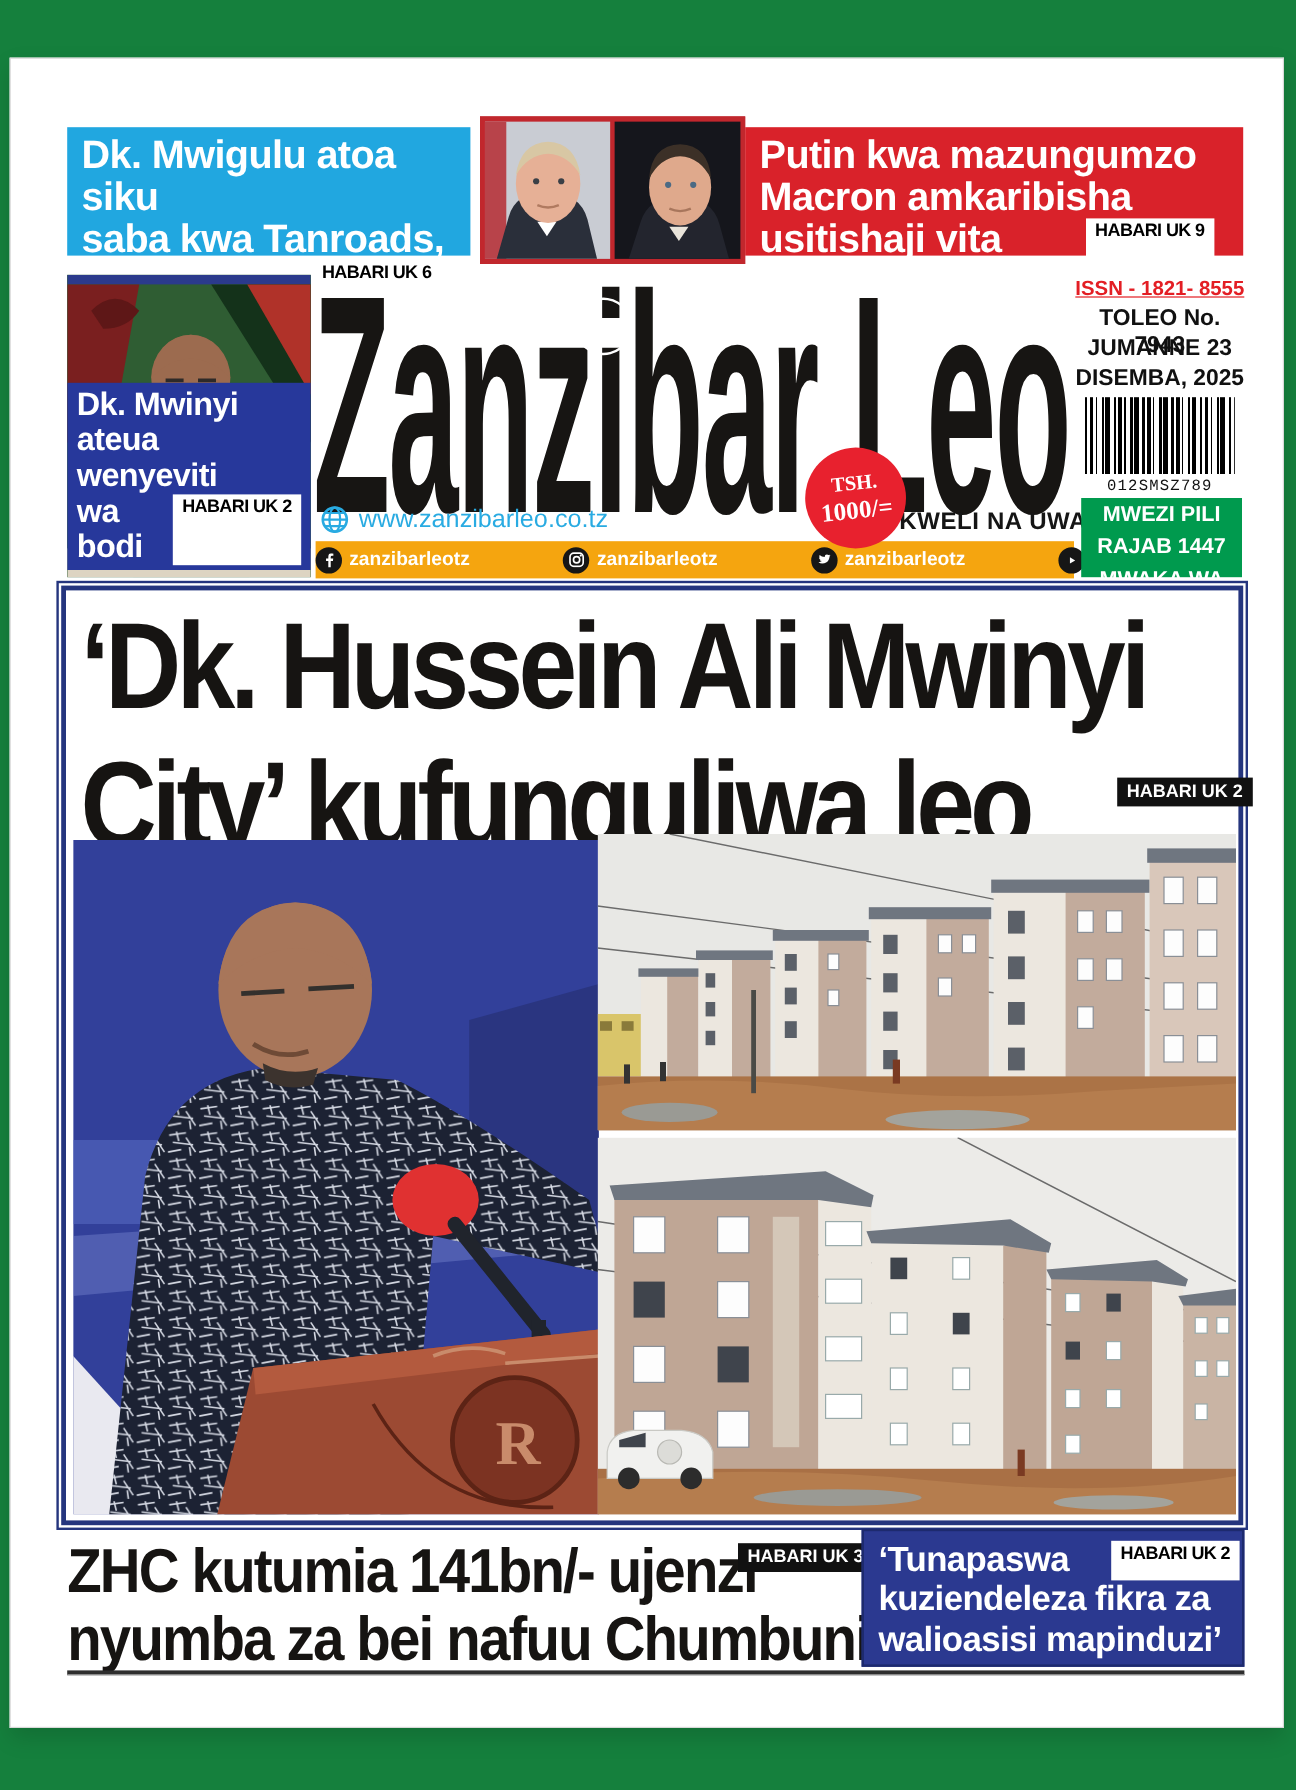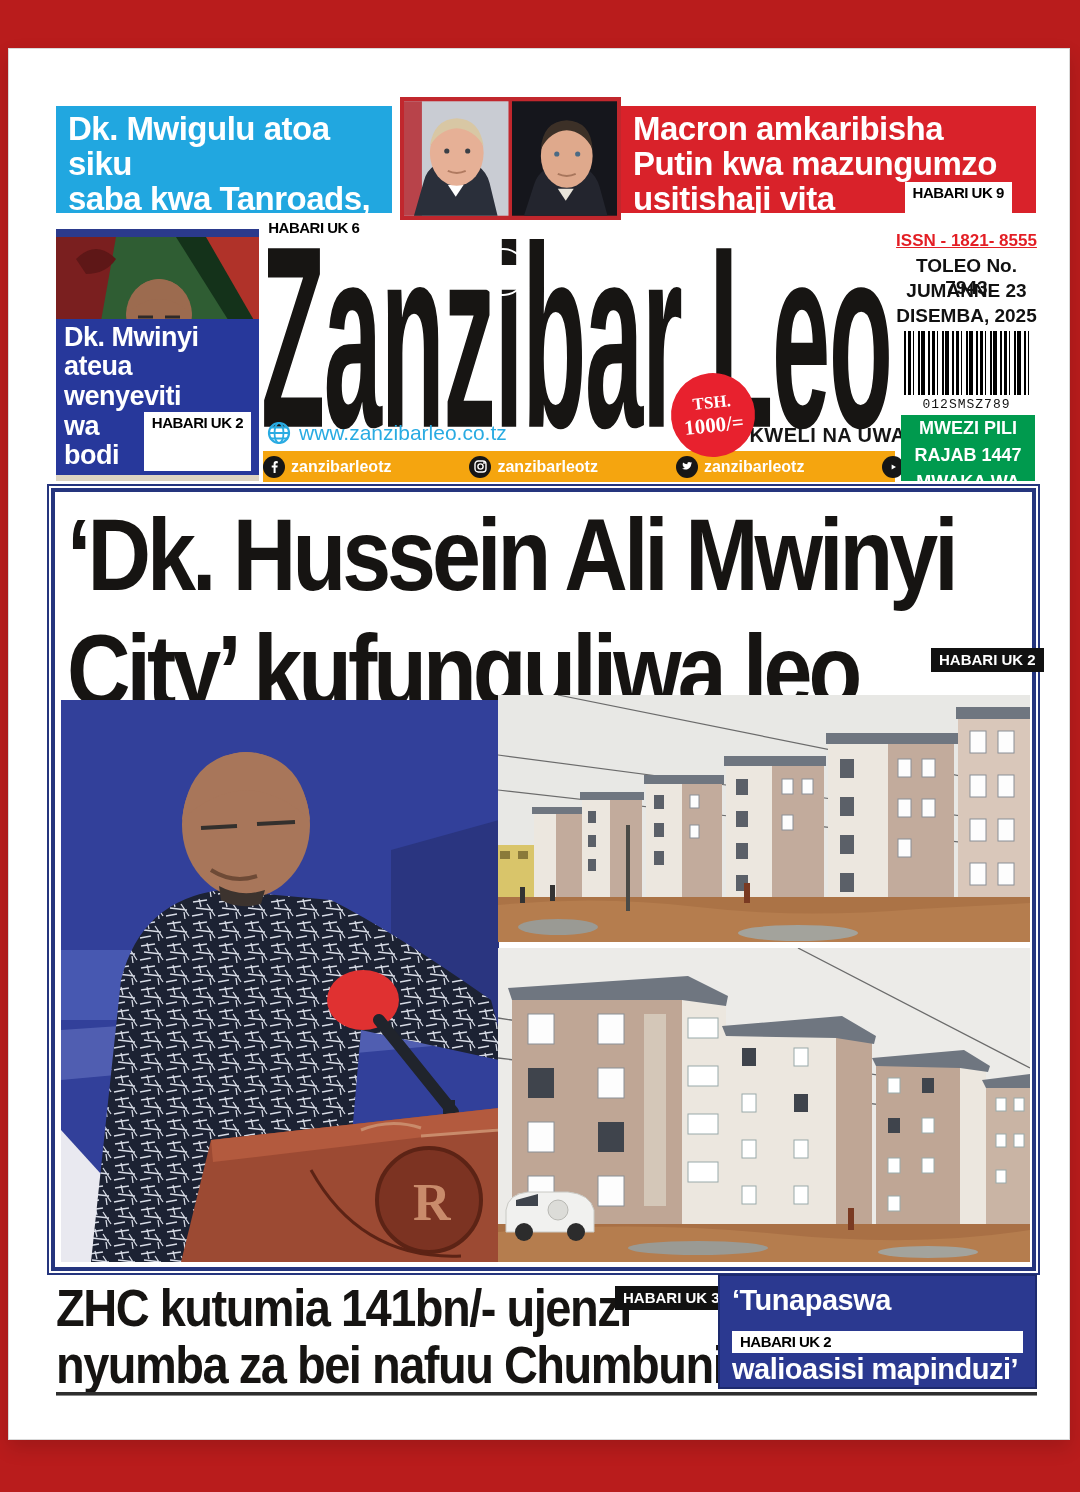--- a/index.html
+++ b/index.html
@@ -1,17 +1,17 @@
 <!DOCTYPE html>
 <html><head>
 <meta charset="utf-8">
 <style>
   * { margin:0; padding:0; box-sizing:border-box; }
   html,body { width:1080px; height:1492px; background:#f6f6f6; font-family:"Liberation Sans","DejaVu Sans",sans-serif; }
-  .canvas { position:relative; width:1080px; height:1492px; overflow:hidden; background:#b91c1c; }
+  .canvas { position:relative; width:1080px; height:1492px; overflow:hidden; background:#15803d; }
   .sheet { position:absolute; left:8px; top:48px; width:1062px; height:1392px; background:#ffffff;
            border:1px solid #d9d9d9; box-shadow:0 8px 18px rgba(0,0,0,.14); }
   .abs { position:absolute; }
 
   
   .teaser { color:#fff; font-weight:bold; padding:6px 12px; line-height:1.06; letter-spacing:-.5px; }
   .teaser-blue { background:#21a7e0; font-size:33px; }
   .teaser-red  { background:#d9222a; font-size:33px; }
   .badge { display:inline-block; background:#fff; color:#000; font-size:15px; font-weight:bold;
            padding:2px 8px; line-height:1.2; vertical-align:middle; white-space:nowrap; }
@@ -109,22 +109,22 @@
         <path d="M46 88 L54 100 L62 88 Z" fill="#e9e4da"></path>
         <ellipse cx="55" cy="55" rx="26" ry="32" fill="#dfa98c"></ellipse>
         <path d="M29 48 Q31 20 55 19 Q79 20 81 48 Q72 30 55 29 Q38 30 29 48Z" fill="#3c3027"></path>
         <circle cx="45" cy="53" r="2.6" fill="#4b6a84"></circle>
           <circle cx="66" cy="53" r="2.6" fill="#4b6a84"></circle>
         <path d="M46 73 Q55 77 64 73" stroke="#a8765c" stroke-width="2" fill="none"></path>
       </svg>
     </div>
 
     <div class="abs teaser teaser-red" style="left:612px; top:57px; width:415px; height:107px;">
+      <span class="tease-line">Putin kwa mazungumzo</span>
       <span class="tease-line">Macron amkaribisha</span>
-      <span class="tease-line">Putin kwa mazungumzo</span>
       <span class="tease-row">
         <span>usitishaji vita</span>
         <span class="badge" style="margin-left:60px;">HABARI UK 9</span>
       </span>
     </div>
 
     <div class="abs left-photo" style="left:47px; top:180px; width:203px; height:252px;">
       <svg width="203" height="252" viewBox="0 0 203 252">
         <rect width="203" height="252" fill="#2f5d33"></rect>
         <rect width="203" height="8" fill="#2b3a8c"></rect>
@@ -406,23 +406,24 @@
         </g>
         <rect x="350" y="260" width="6" height="22" fill="#7a3a22"></rect>
       </svg>
     </div>
 
     <span class="bhl" style="left:47px; top:1229px;">ZHC kutumia 141bn/- ujenzi</span>
     <span class="badge-dark abs" style="left:606px; top:1237px;">HABARI UK 3</span>
     <span class="bhl" style="left:47px; top:1286px;">nyumba za bei nafuu Chumbuni</span>
 
     <div class="abs blue-box" style="left:709px; top:1225px; width:319px; height:115px;">
-      <span class="tease-row" style="gap:14px;flex-direction:column;">
+      <span class="tease-row" style="gap:35px;">
         <span>‘Tunapaswa</span>
         <span class="badge">HABARI UK 2</span>
       </span>
+      <span class="tease-line">kuziendeleza fikra za</span>
       <span class="tease-line">walioasisi mapinduzi’</span>
     </div>
 
     <div class="abs bottom-rule" style="left:47px; top:1343px; width:981px; height:4px;"></div>
 
   </div>
 </div>
 
 </body></html>

